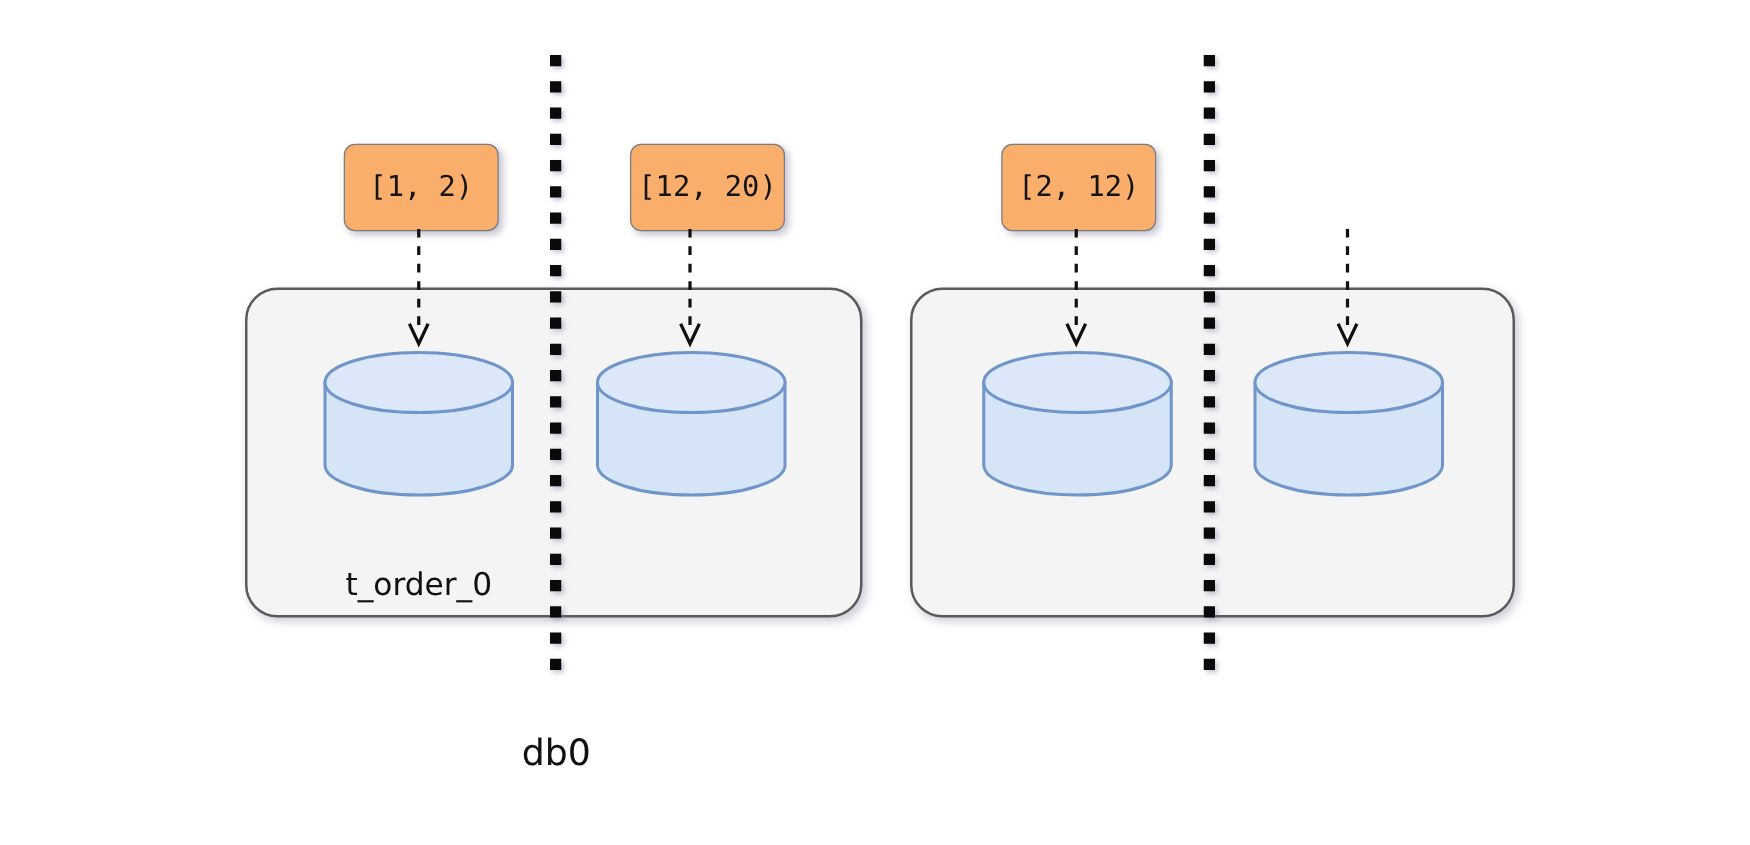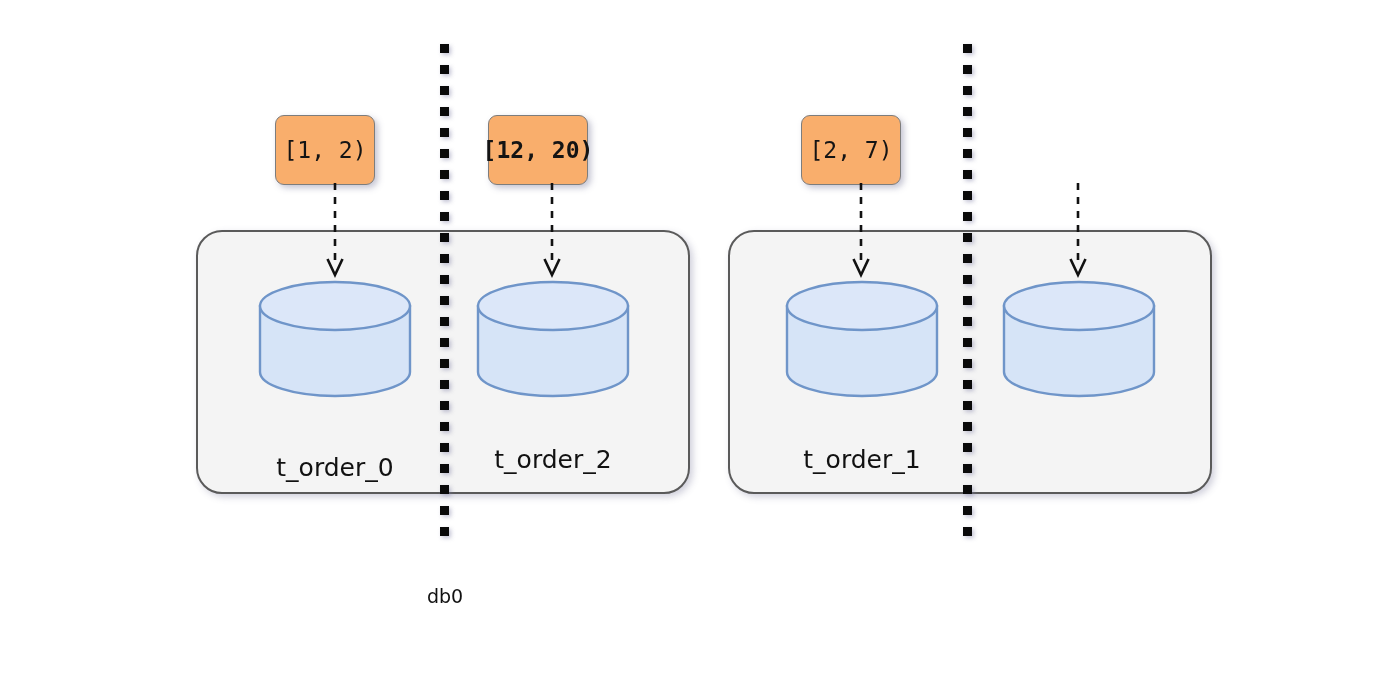--- a/index.html
+++ b/index.html
@@ -24,21 +24,21 @@
     background: #f4f4f4;
     border: 2px solid #5a5a5a;
     border-radius: 26px;
     box-sizing: border-box;
     box-shadow: 3px 3px 7px rgba(100,100,140,0.30);
   }
 
   
   .range-chip {
     position: absolute;
-    width: 100px;
+    width: 124px;
     height: 70px;
     background: #f9ae6c;
     border: 1.5px solid #7d7d7d;
     border-radius: 9px;
     box-sizing: border-box;
     box-shadow: 3px 3px 6px rgba(90,90,130,0.35);
     display: flex;
     align-items: center;
     justify-content: center;
     font-family: "DejaVu Sans Mono", monospace;
@@ -60,21 +60,21 @@
     font-size: 25px;
     color: #111111;
     text-align: center;
     white-space: nowrap;
   }
 
   
   .db-label {
     position: absolute;
     font-family: "DejaVu Sans", sans-serif;
-    font-size: 19px;
+    font-size: 29px;
     color: #111111;
     text-align: center;
     white-space: nowrap;
   }
 
   
   .divider {
     position: absolute;
     width: 11px;
   }
@@ -106,33 +106,32 @@
     <path d="M 7.5 76 L 15 92 L 22.5 76" fill="none" stroke="#111111" stroke-width="2.6" stroke-linecap="butt" stroke-linejoin="miter"></path>
   </svg>
 
   <svg class="cylinder" style="left:258px; top:280px;" width="154" height="118" viewBox="0 0 154 118">
     <path d="M 2 26 L 2 92 A 75 24 0 0 0 152 92 L 152 26 Z" fill="#d6e4f7" stroke="#6f95c9" stroke-width="2.4"></path>
     <ellipse cx="77" cy="26" rx="75" ry="24" fill="#dce7f9" stroke="#6f95c9" stroke-width="2.4"></ellipse>
   </svg>
 
   <div class="table-caption" style="left:245px; top:453px; width:180px;">t_order_0</div>
 
-  <div class="range-chip" style="left:488px; top:115px;font-weight:bold;">[12, 20)</div>
+  <div class="range-chip" style="left:504px; top:115px;">[12, 20)</div>
 
   <svg class="arrow" style="left:537px; top:183px;" width="30" height="100" viewBox="0 0 30 100">
     <line x1="15" y1="0" x2="15" y2="80" stroke="#111111" stroke-width="2.6" stroke-dasharray="7,7"></line>
     <path d="M 7.5 76 L 15 92 L 22.5 76" fill="none" stroke="#111111" stroke-width="2.6" stroke-linecap="butt" stroke-linejoin="miter"></path>
   </svg>
 
   <svg class="cylinder" style="left:476px; top:280px;" width="154" height="118" viewBox="0 0 154 118">
     <path d="M 2 26 L 2 92 A 75 24 0 0 0 152 92 L 152 26 Z" fill="#d6e4f7" stroke="#6f95c9" stroke-width="2.4"></path>
     <ellipse cx="77" cy="26" rx="75" ry="24" fill="#dce7f9" stroke="#6f95c9" stroke-width="2.4"></ellipse>
   </svg>
 
-  <div class="table-caption" style="left:463px; top:445px; width:180px;">t_order_2</div>
 
   <div class="divider" style="left:440px; top:44px; height:510px;">
       <span class="dot" style="top: 0px;"></span>
       <span class="dot" style="top: 21px;"></span>
       <span class="dot" style="top: 42px;"></span>
       <span class="dot" style="top: 63px;"></span>
       <span class="dot" style="top: 84px;"></span>
       <span class="dot" style="top: 105px;"></span>
       <span class="dot" style="top: 126px;"></span>
       <span class="dot" style="top: 147px;"></span>
@@ -151,33 +150,32 @@
       <span class="dot" style="top: 420px;"></span>
       <span class="dot" style="top: 441px;"></span>
       <span class="dot" style="top: 462px;"></span>
       <span class="dot" style="top: 483px;"></span>
     </div>
 
   <div class="db-label" style="left:365px; top:585px; width:160px;">db0</div>
 
   <div class="db-panel" style="left:728px; top:230px; width:484px; height:264px;"></div>
 
-  <div class="range-chip" style="left:801px; top:115px;">[2, 7)</div>
+  <div class="range-chip" style="left:801px; top:115px;">[2, 12)</div>
 
   <svg class="arrow" style="left:846px; top:183px;" width="30" height="100" viewBox="0 0 30 100">
     <line x1="15" y1="0" x2="15" y2="80" stroke="#111111" stroke-width="2.6" stroke-dasharray="7,7"></line>
     <path d="M 7.5 76 L 15 92 L 22.5 76" fill="none" stroke="#111111" stroke-width="2.6" stroke-linecap="butt" stroke-linejoin="miter"></path>
   </svg>
 
   <svg class="cylinder" style="left:785px; top:280px;" width="154" height="118" viewBox="0 0 154 118">
     <path d="M 2 26 L 2 92 A 75 24 0 0 0 152 92 L 152 26 Z" fill="#d6e4f7" stroke="#6f95c9" stroke-width="2.4"></path>
     <ellipse cx="77" cy="26" rx="75" ry="24" fill="#dce7f9" stroke="#6f95c9" stroke-width="2.4"></ellipse>
   </svg>
 
-  <div class="table-caption" style="left:772px; top:445px; width:180px;">t_order_1</div>
 
 
   <svg class="arrow" style="left:1063px; top:183px;" width="30" height="100" viewBox="0 0 30 100">
     <line x1="15" y1="0" x2="15" y2="80" stroke="#111111" stroke-width="2.6" stroke-dasharray="7,7"></line>
     <path d="M 7.5 76 L 15 92 L 22.5 76" fill="none" stroke="#111111" stroke-width="2.6" stroke-linecap="butt" stroke-linejoin="miter"></path>
   </svg>
 
   <svg class="cylinder" style="left:1002px; top:280px;" width="154" height="118" viewBox="0 0 154 118">
     <path d="M 2 26 L 2 92 A 75 24 0 0 0 152 92 L 152 26 Z" fill="#d6e4f7" stroke="#6f95c9" stroke-width="2.4"></path>
     <ellipse cx="77" cy="26" rx="75" ry="24" fill="#dce7f9" stroke="#6f95c9" stroke-width="2.4"></ellipse>

